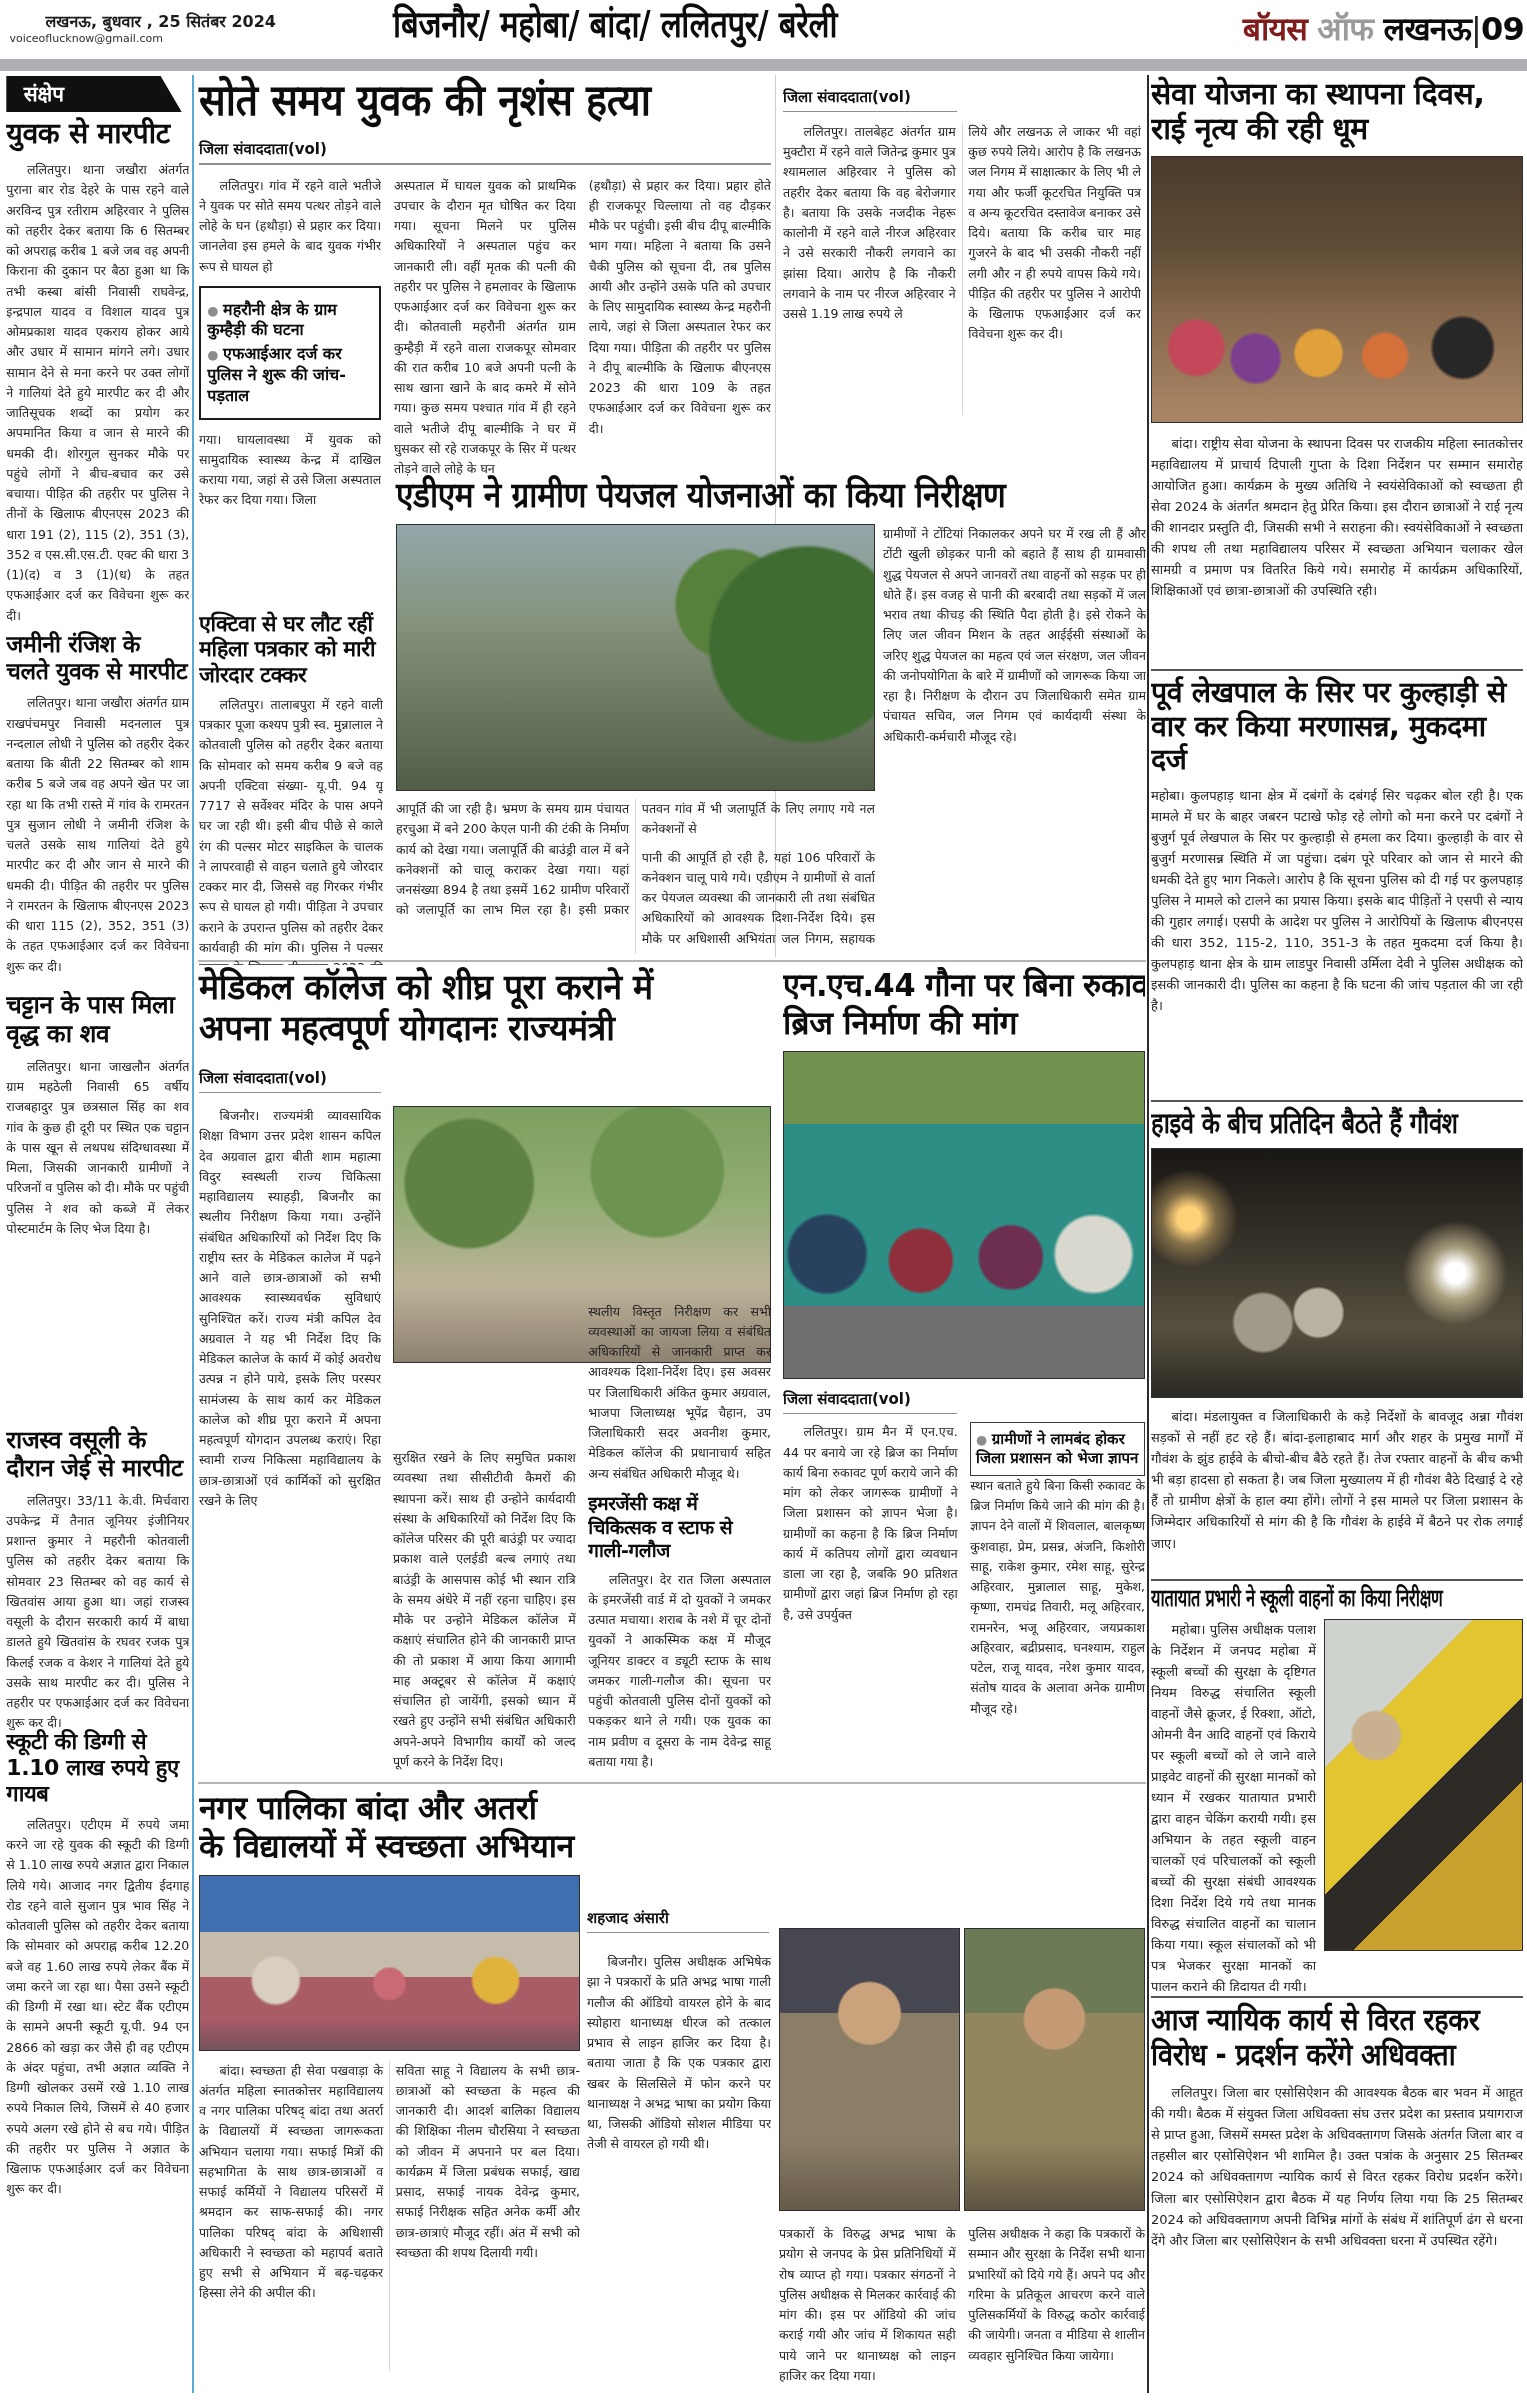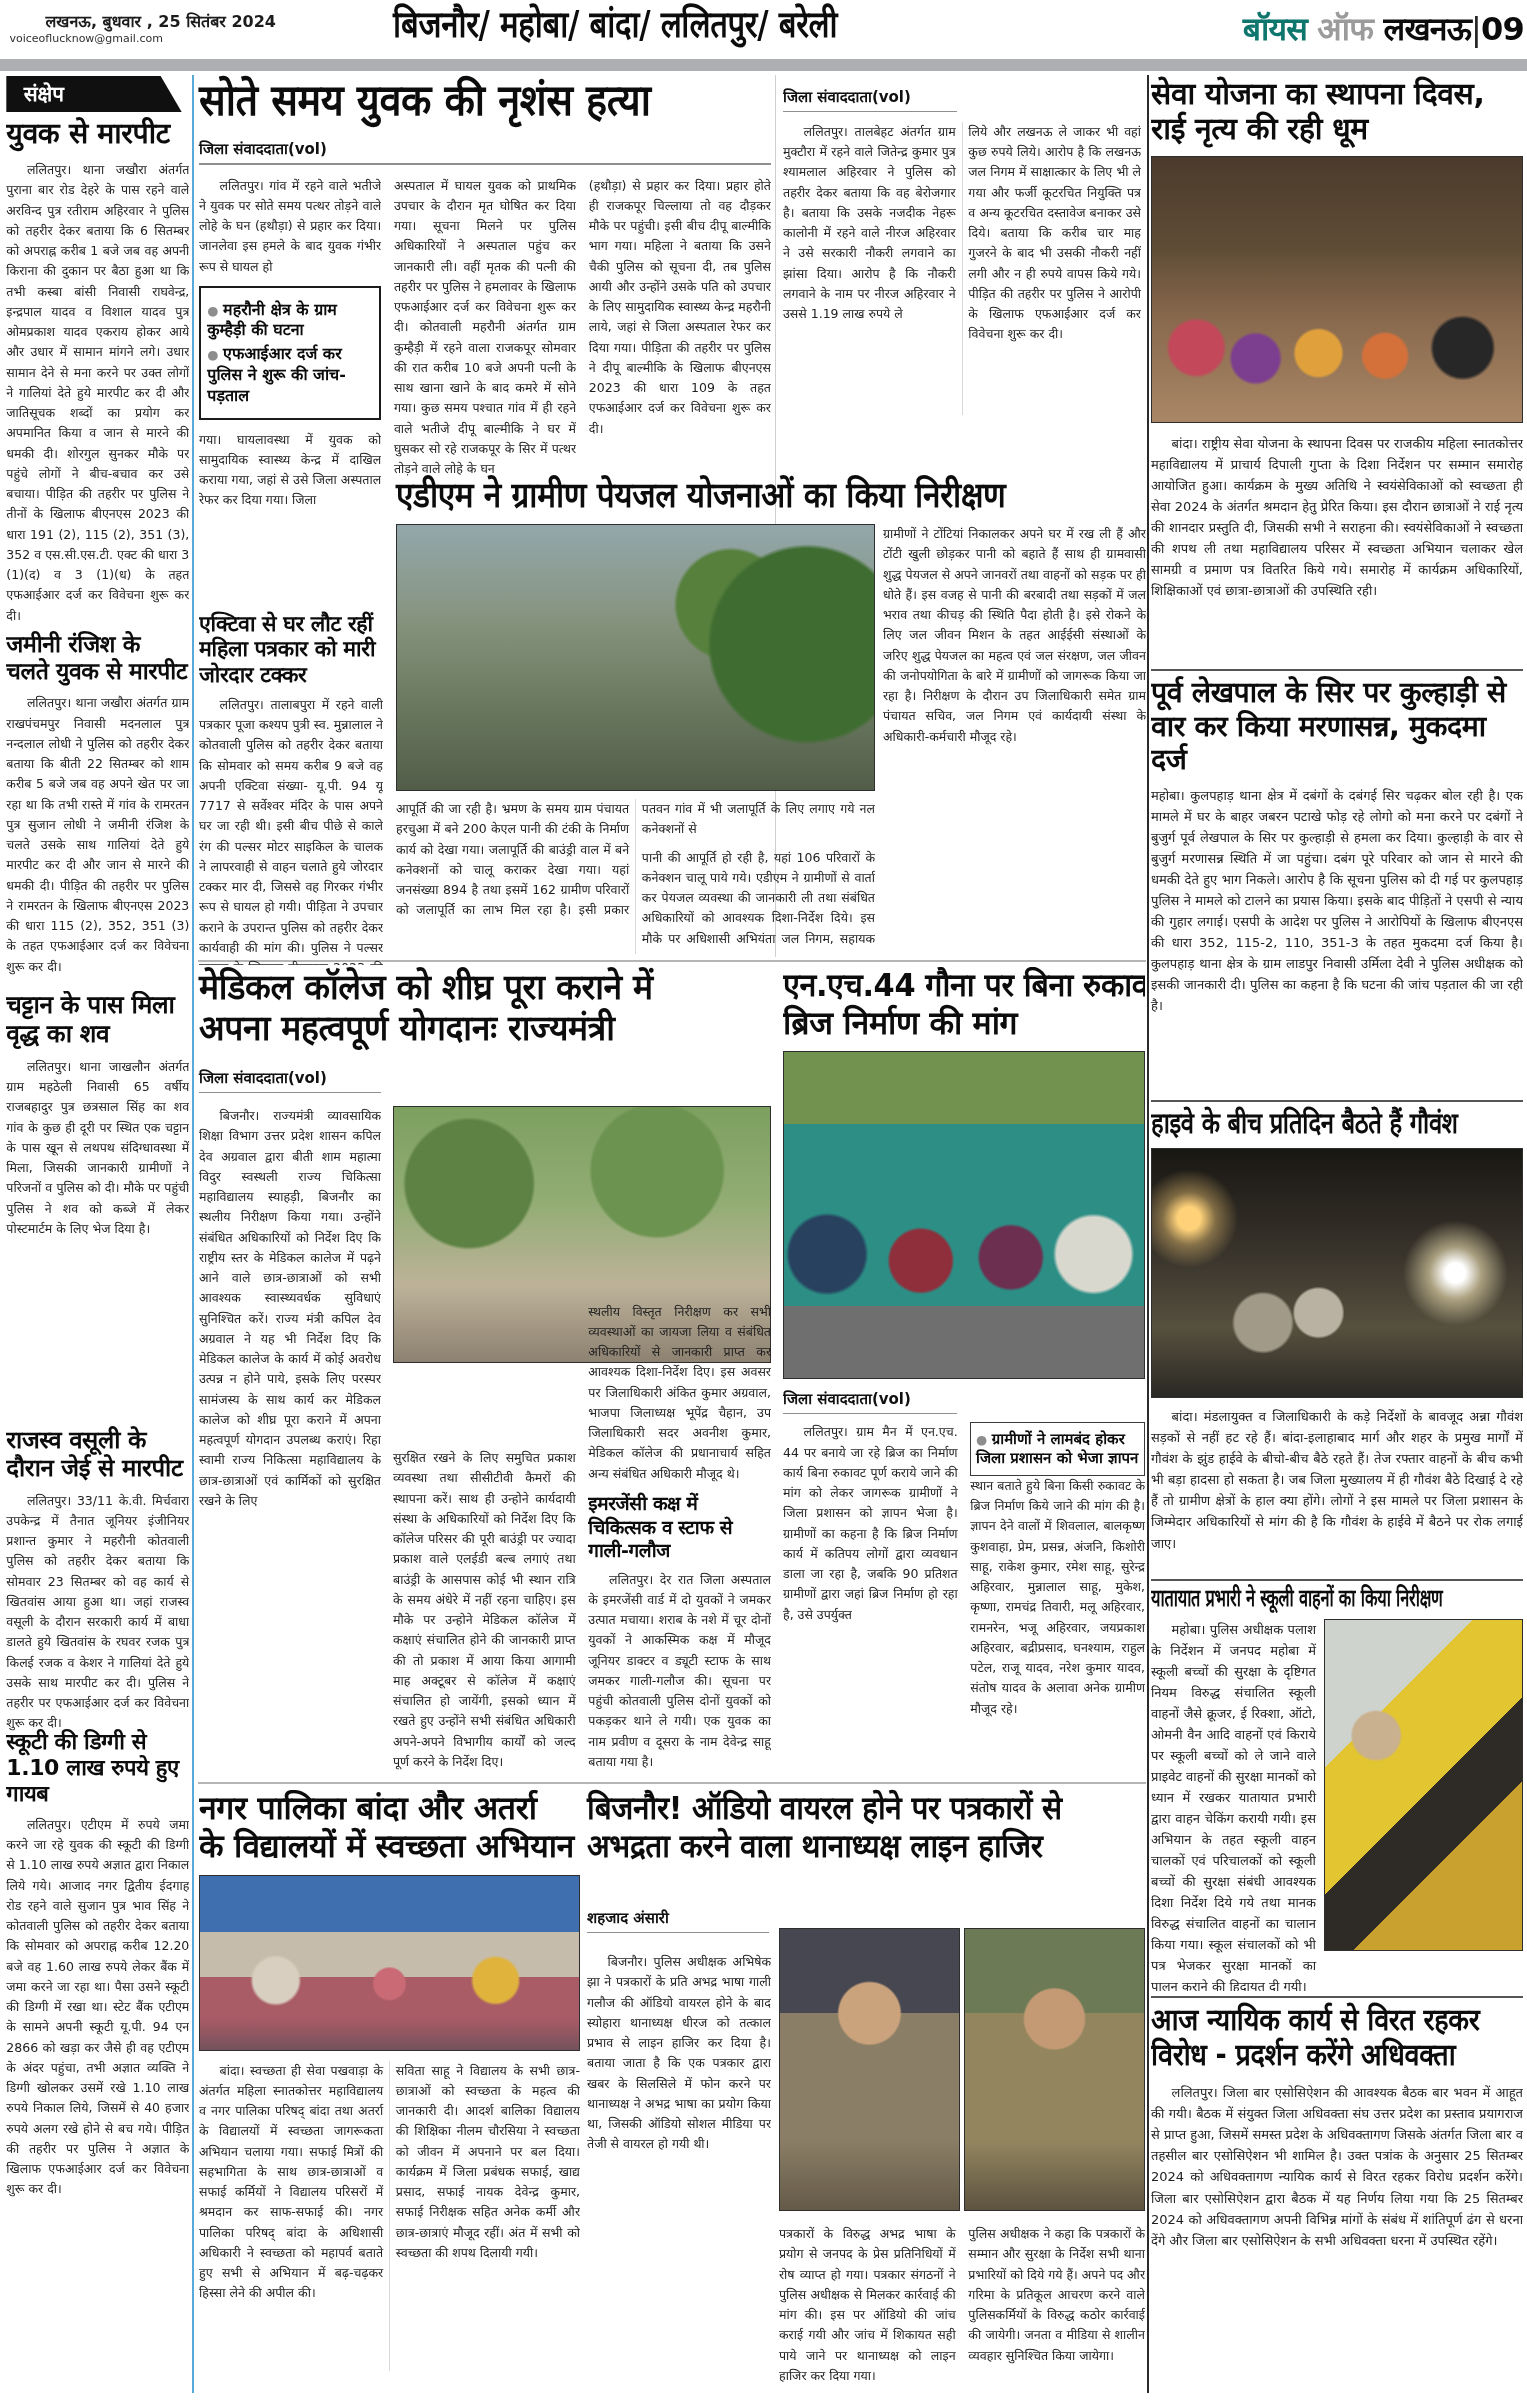--- a/index.html
+++ b/index.html
@@ -73,21 +73,21 @@
 <body>
 
 <div id="page">
 
   <div class="abs" style="left:9.5px;top:9.5px;font-size:16px;font-weight:700;margin-left:36px;">लखनऊ, बुधवार , 25 सितंबर 2024</div>
   <div class="abs" style="left:9.5px;top:32px;font-size:11px;color:#2f2f2f;">voiceoflucknow@gmail.com</div>
   <div class="abs hl" style="left:301px;top:3.2px;width:712px;text-align:center;font-size:37px;">
     <span class="sq" style="transform:scaleX(.84);">बिजनौर/ महोबा/ बांदा/ ललितपुर/ बरेली</span>
   </div>
   <div class="abs" style="left:1179px;top:6.3px;width:345px;text-align:right;font-size:32px;font-weight:800;letter-spacing:-0.8px;white-space:nowrap;">
-    <span style="color:#0f766e;">बॉयस</span>
+    <span style="color:#7f1d1d;">बॉयस</span>
     <span style="color:#9b9b9b;">ऑफ</span>
     <span style="color:#0c0c0c;">लखनऊ</span><span style="font-weight:400;color:#222;">|</span><span style="color:#0c0c0c;">09</span>
   </div>
   <div class="abs" style="left:0;top:59px;width:1528px;height:12px;background:#adafb2;"></div>
 
   <div class="vline" style="left:192px;top:75px;width:2.4px;height:2318px;background:#58a8d8;"></div>
   <div class="vline" style="left:1147px;top:75px;width:2.4px;height:2318px;background:#2b2b2b;"></div>
   <div class="vline" style="left:775px;top:75px;width:0.8px;height:882px;background:#cfcfcf;"></div>
   <div class="hline" style="left:198px;top:960px;width:948px;height:1.6px;"></div>
   <div class="hline" style="left:198px;top:1782px;width:948px;height:1.6px;"></div>
@@ -229,24 +229,20 @@
       <div><span class="sq">के विद्यालयों में स्वच्छता अभियान</span></div>
     </div>
     <div class="ph ph-school" style="width:381px;height:176px;margin-top:9.5px;"></div>
     <div class="cols2" style="margin-top:9.5px;height:310px;">
       <p class="body ind">बांदा। स्वच्छता ही सेवा पखवाड़ा के अंतर्गत महिला स्नातकोत्तर महाविद्यालय व नगर पालिका परिषद् बांदा तथा अतर्रा के विद्यालयों में स्वच्छता जागरूकता अभियान चलाया गया। सफाई मित्रों की सहभागिता के साथ छात्र-छात्राओं व सफाई कर्मियों ने विद्यालय परिसरों में श्रमदान कर साफ-सफाई की। नगर पालिका परिषद् बांदा के अधिशासी अधिकारी ने स्वच्छता को महापर्व बताते हुए सभी से अभियान में बढ़-चढ़कर हिस्सा लेने की अपील की।</p>
       <p class="body">सविता साहू ने विद्यालय के सभी छात्र-छात्राओं को स्वच्छता के महत्व की जानकारी दी। आदर्श बालिका विद्यालय की शिक्षिका नीलम चौरसिया ने स्वच्छता को जीवन में अपनाने पर बल दिया। कार्यक्रम में जिला प्रबंधक सफाई, खाद्य प्रसाद, सफाई नायक देवेन्द्र कुमार, सफाई निरीक्षक सहित अनेक कर्मी और छात्र-छात्राएं मौजूद रहीं। अंत में सभी को स्वच्छता की शपथ दिलायी गयी।</p>
     </div>
   </div>
 
   <div class="abs" style="left:587px;top:1790px;width:559px;height:609px;">
-    <div class="hl" style="font-size:32px;">
-      <div><span class="sq" style="transform:scaleX(.93);">बिजनौर! ऑडियो वायरल होने पर पत्रकारों से</span></div>
-      <div><span class="sq" style="transform:scaleX(.93);">अभद्रता करने वाला थानाध्यक्ष लाइन हाजिर</span></div>
-    </div>
     <div class="abs" style="left:0;top:117px;width:182px;">
       <span class="byline">शहजाद अंसारी</span>
       <div class="rule" style="width:182px;"></div>
     </div>
     <div class="abs colbox" style="left:0;top:162px;width:184px;height:443px;">
       <p class="body ind">बिजनौर। पुलिस अधीक्षक अभिषेक झा ने पत्रकारों के प्रति अभद्र भाषा गाली गलौज की ऑडियो वायरल होने के बाद स्योहारा थानाध्यक्ष धीरज को तत्काल प्रभाव से लाइन हाजिर कर दिया है। बताया जाता है कि एक पत्रकार द्वारा खबर के सिलसिले में फोन करने पर थानाध्यक्ष ने अभद्र भाषा का प्रयोग किया था, जिसकी ऑडियो सोशल मीडिया पर तेजी से वायरल हो गयी थी।</p>
     </div>
     <div class="abs" style="left:192px;top:138px;width:366px;height:283px;display:flex;gap:3.2px;">
       <div class="ph ph-cop1" style="flex:1;"></div>
       <div class="ph ph-cop2" style="flex:1;"></div>

